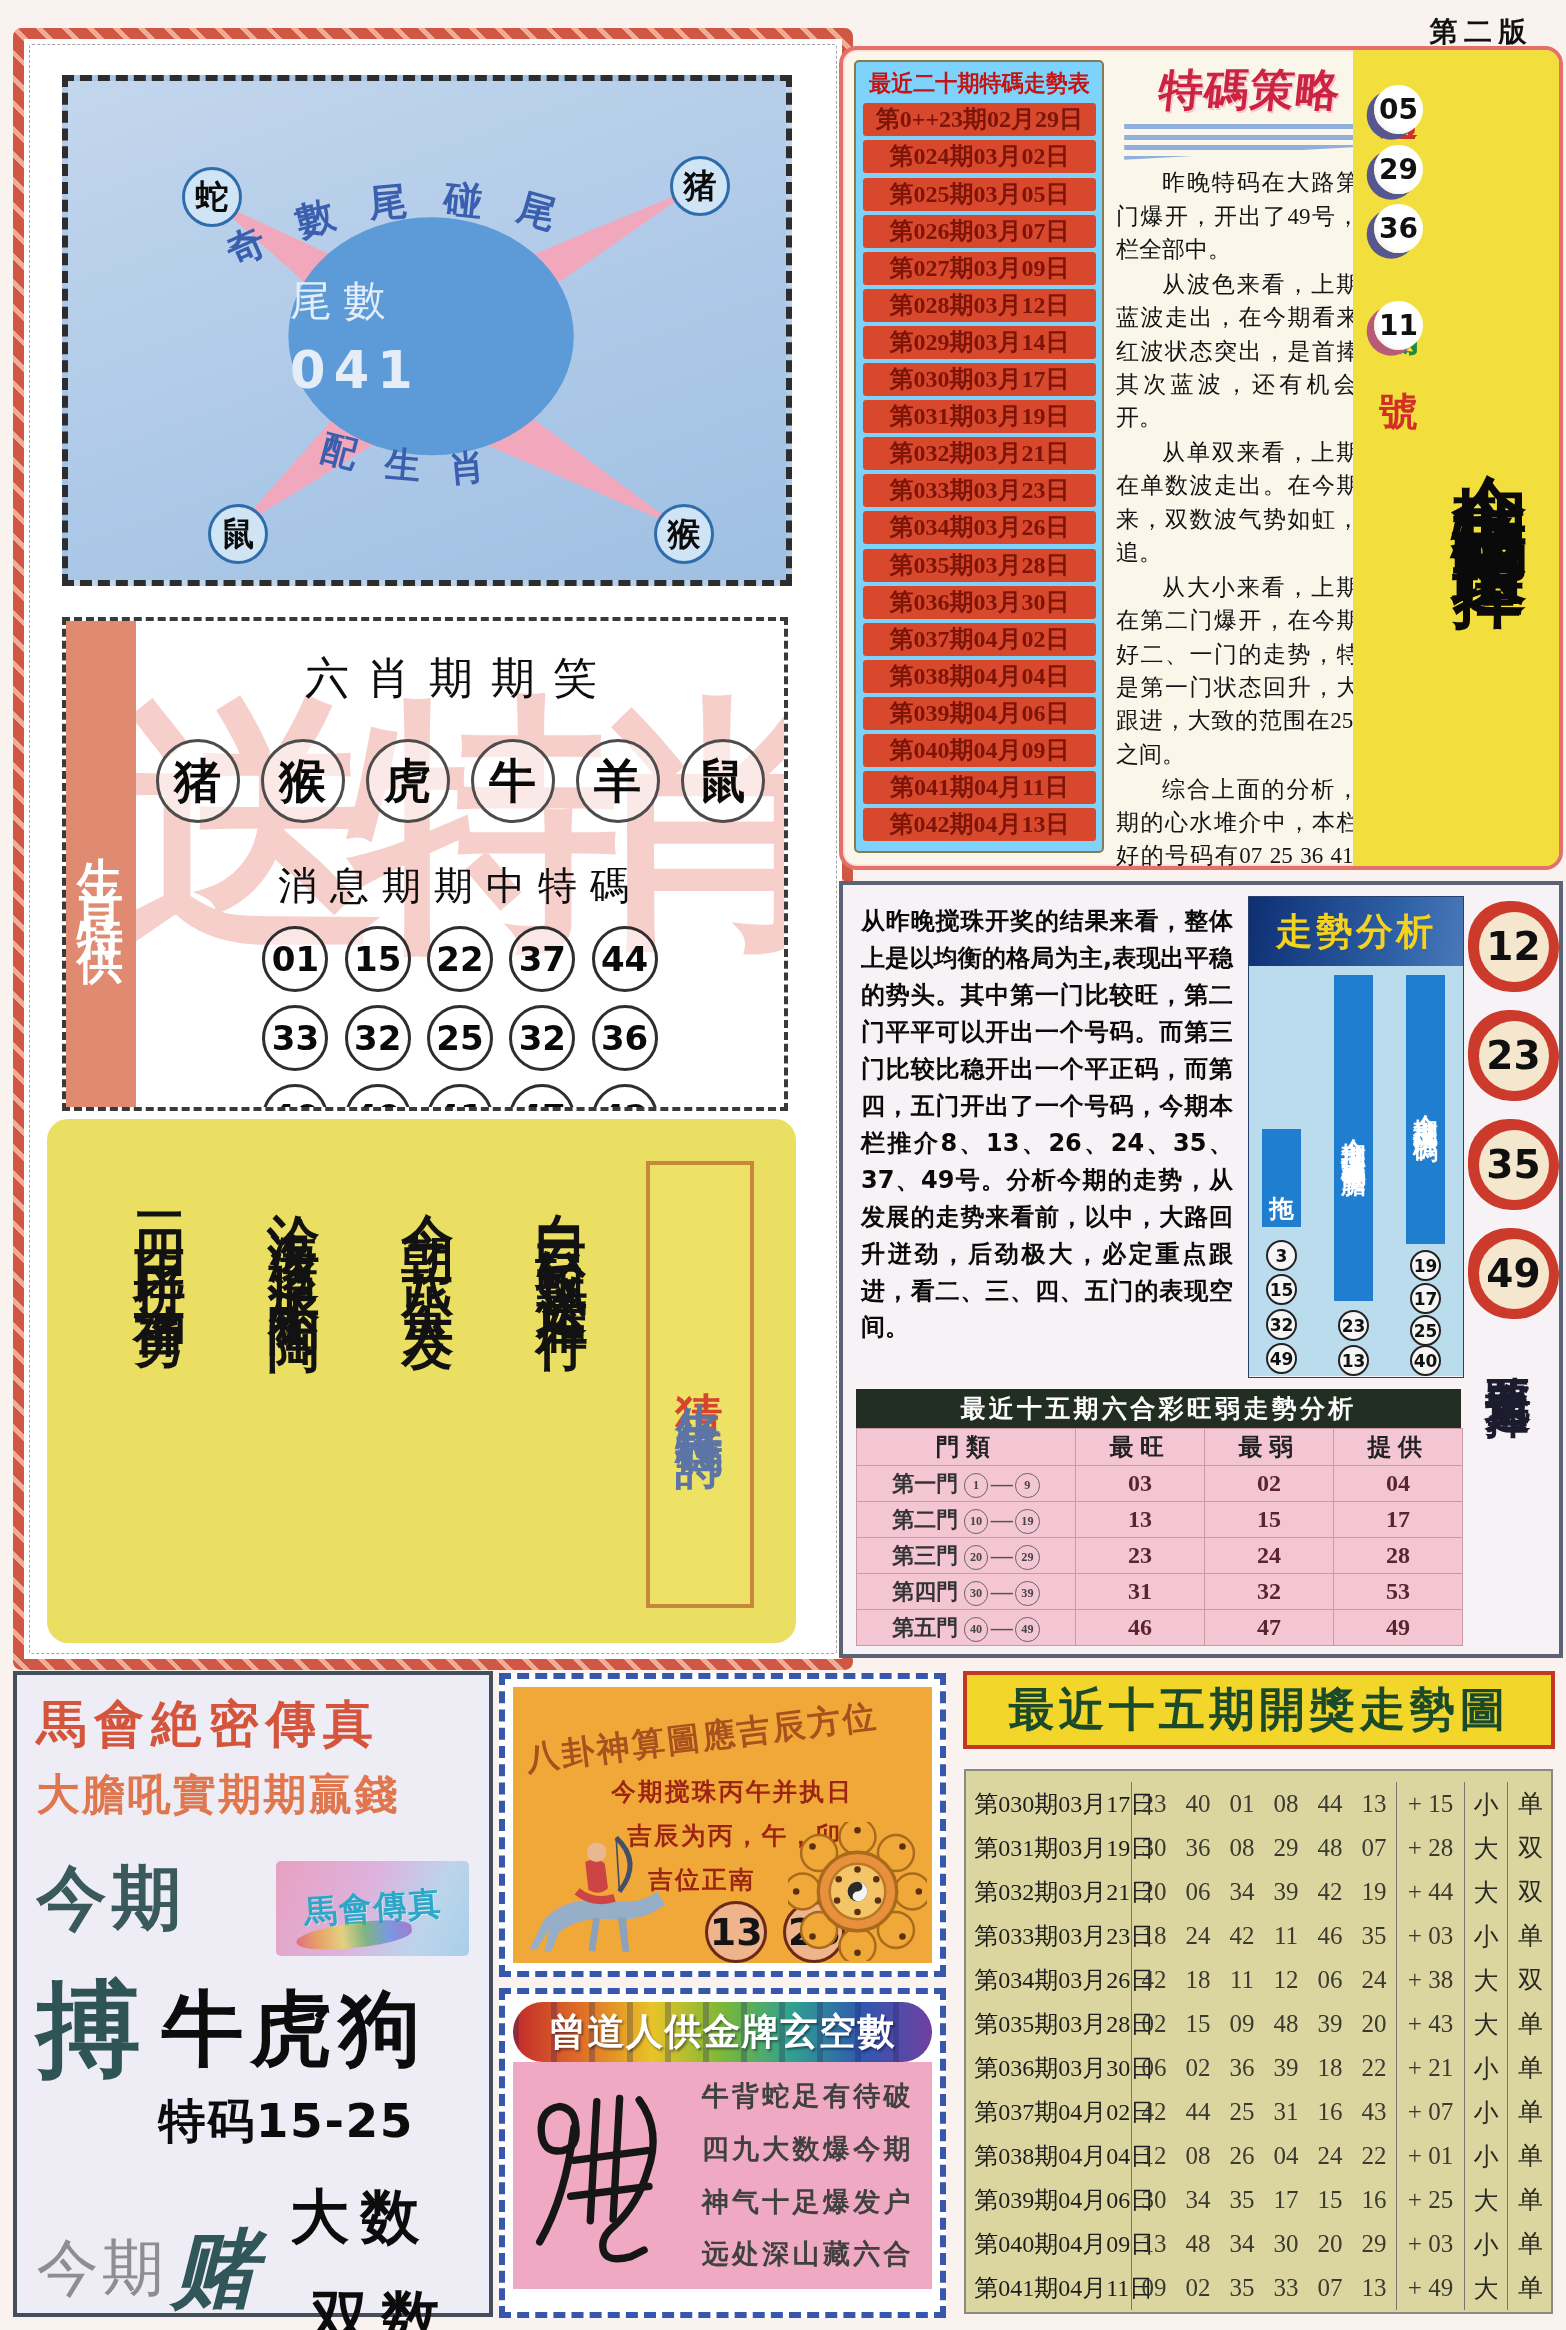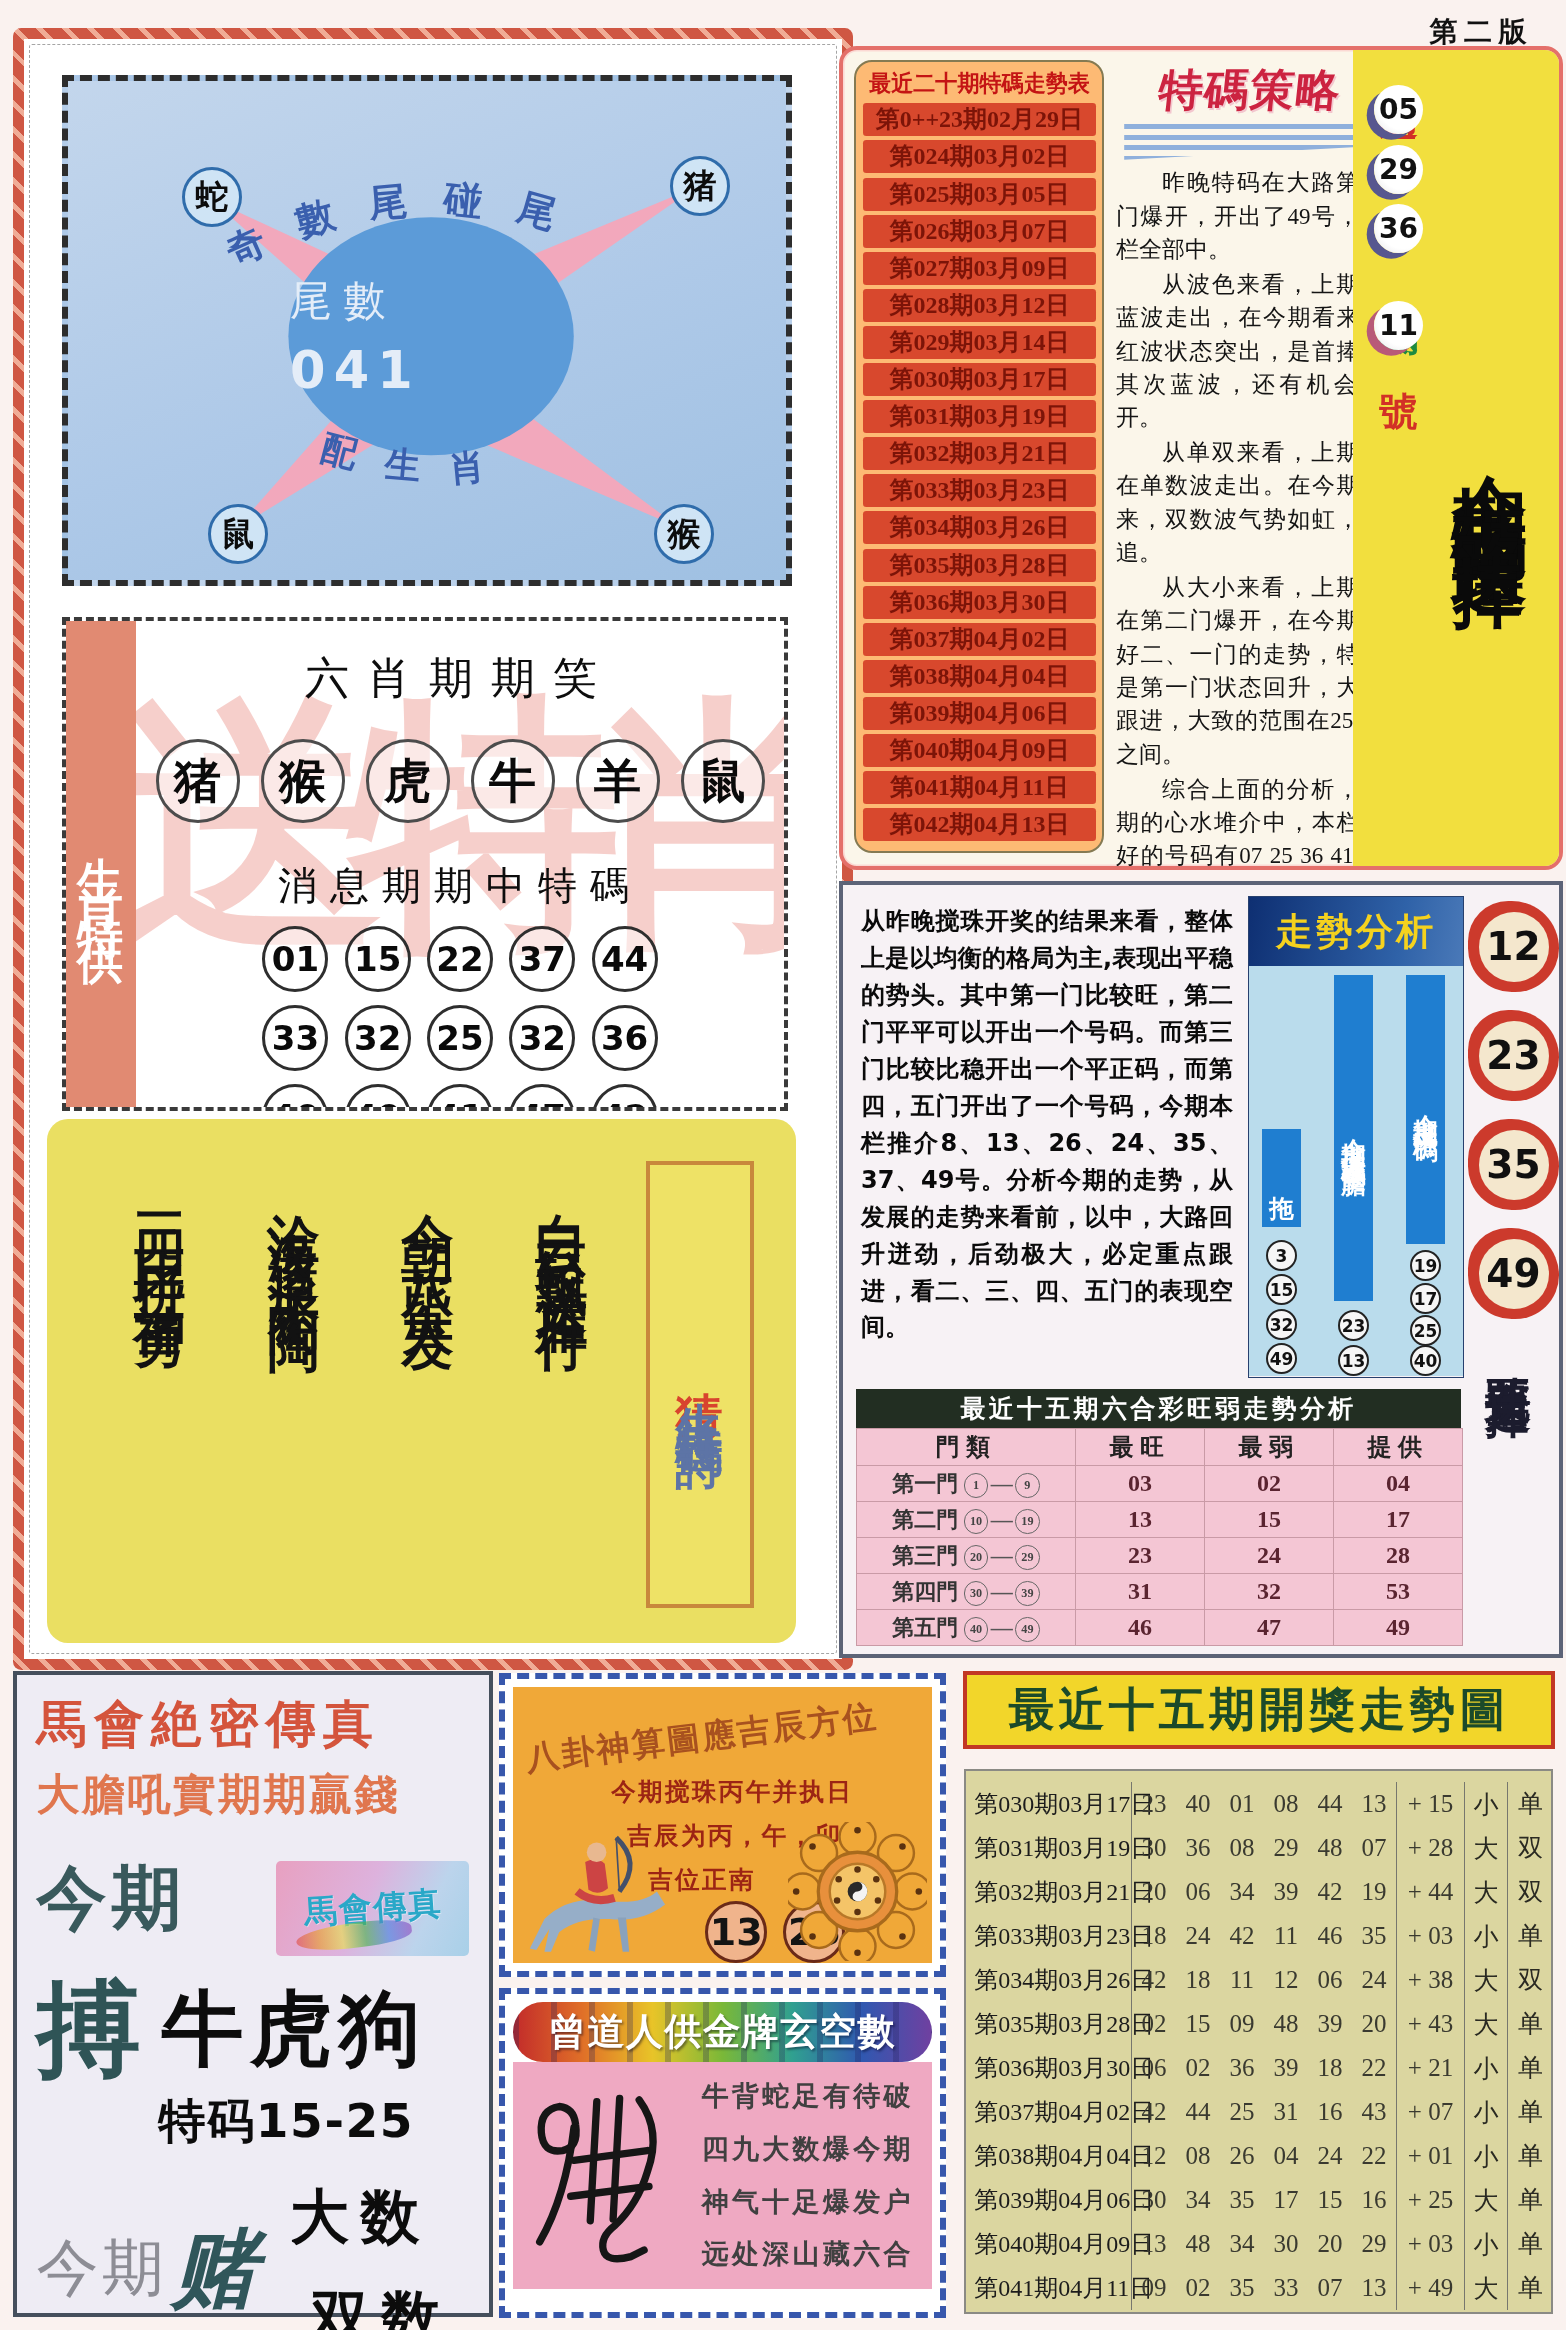--- a/index.html
+++ b/index.html
@@ -48,21 +48,21 @@
   #poem-cols{left:78px;top:53px;display:flex;gap:64px;}
   .poem-col{writing-mode:vertical-rl;text-orientation:upright;font-size:52px;font-weight:bold;color:#121212;letter-spacing:18px;}
   #poem-title{right:42px;top:42px;width:100px;height:439px;border:4.1px solid #c8883c;background:#eee266;
     display:flex;align-items:center;justify-content:center;}
   #poem-title .v{font-size:47px;font-weight:bold;letter-spacing:9.8px;color:#5d74a6;}
   #poem-title .first{color:#d8442e;}
 
   
   #strat-box{left:839px;top:46px;width:716px;height:816px;border:4.9px solid #e4706a;border-radius:18px;
     background:#fbf6ea;box-shadow:0 0 0 1.6px #fbd9d4 inset;overflow:hidden;}
-  #recent-list{left:11.4px;top:9.8px;width:250px;height:793px;background:#fdba74;border:2.4px solid #857a52;border-radius:18px;padding:6.5px 6.5px;box-sizing:border-box;}
+  #recent-list{left:11.4px;top:9.8px;width:250px;height:793px;background:#7dd3fc;border:2.4px solid #857a52;border-radius:5px;padding:6.5px 6.5px;box-sizing:border-box;}
   #recent-title{font-size:23px;font-weight:800;color:#c41414;text-align:center;white-space:nowrap;transform:scaleX(.96);}
   .recent-row{height:33px;line-height:33px;margin-top:4.1px;background:#d8482d;border-radius:3.3px;
     text-align:center;font-size:24px;font-weight:bold;color:#7c1408;}
   #strat-article{left:273px;top:11.4px;width:268px;height:790px;}
   #strat-logo{text-align:center;}
   #strat-logo .logo-text{font-size:44px;font-weight:900;color:#cc2340;letter-spacing:1.6px;transform:skewX(-6deg);display:inline-block;text-shadow:1.6px 1.6px 0 #f3c6ce;}
   .logo-stripes{height:36px;margin:3.3px 8.2px 6.5px 8.2px;background:repeating-linear-gradient(180deg,#8fb0dc 0 4.9px,rgba(0,0,0,0) 4.9px 10.6px);clip-path:polygon(0 0,100% 0,100% 62%,0 100%);}
   .strat-para{font-family:"Liberation Serif","DejaVu Serif",serif;font-size:23px;line-height:1.45;color:#141414;
     text-indent:2em;text-align:justify;margin:0 0 1.6px 0;}
   #sel-strip{right:0;top:0;bottom:0;width:206px;background:#f2df3e;}

